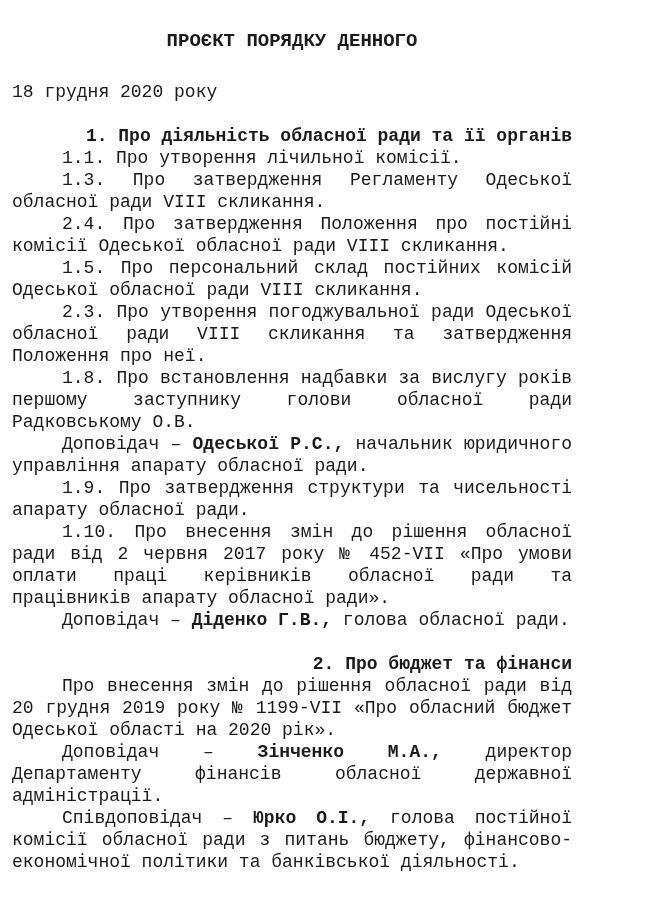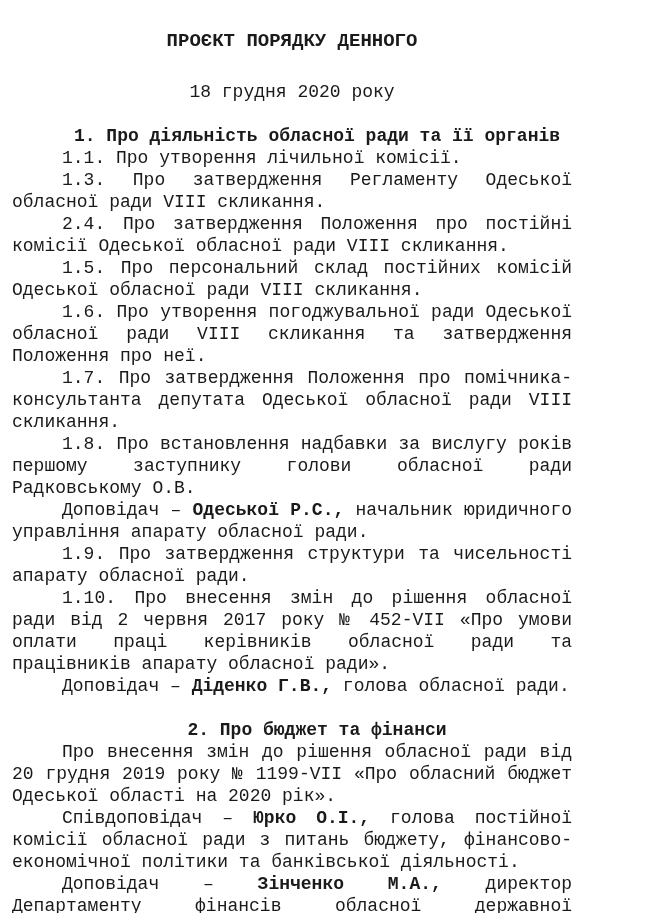--- a/index.html
+++ b/index.html
@@ -20,27 +20,27 @@
     padding: 30px 10px 0 12px;
     overflow: hidden;
   }
   .title {
     text-align: center;
     font-weight: bold;
     font-size: 19px;
     line-height: 22px;
   }
   .date {
-    text-align: center;
+    text-align: left;
     margin: 29px 0 0 0;
   }
   .heading {
     font-weight: bold;
     text-indent: 50px;
-    text-align: center;
+    text-align: right;
     margin: 22px 0 0 0;
   }
   .para {
     text-align: justify;
     text-indent: 50px;
     margin: 0;
   }
   .bold {
     font-weight: bold;
   }
@@ -52,25 +52,24 @@
   <div class="title">
     <div>ПРОЄКТ ПОРЯДКУ ДЕННОГО</div>
   </div>
   <div class="date">18 грудня 2020 року</div>
   <div id="sections">
       <p class="heading">1. Про діяльність обласної ради та її органів</p>
       <p class="para"><span class="">1.1. Про утворення лічильної комісії.</span></p>
       <p class="para"><span class="">1.3. Про затвердження Регламенту Одеської обласної ради VIII скликання.</span></p>
       <p class="para"><span class="">2.4. Про затвердження Положення про постійні комісії Одеської обласної ради VIII скликання.</span></p>
       <p class="para"><span class="">1.5. Про персональний склад постійних комісій Одеської обласної ради VIII скликання.</span></p>
-      <p class="para"><span class="">1.6. Про утворення погоджувальної ради Одеської обласної ради VIII скликання та затвердження Положення про неї.</span></p>
-      <p class="para"><span class="">1.7. Про затвердження Положення про помічника-консультанта депутата Одеської обласної ради VIII скликання.</span></p>
+      <p class="para"><span class="">2.3. Про утворення погоджувальної ради Одеської обласної ради VIII скликання та затвердження Положення про неї.</span></p>
       <p class="para"><span class="">1.8. Про встановлення надбавки за вислугу років першому заступнику голови обласної ради Радковському О.В.</span></p>
       <p class="para"><span class="">Доповідач – </span><span class="bold">Одеської Р.С.,</span><span class=""> начальник юридичного управління апарату обласної ради.</span></p>
       <p class="para"><span class="">1.9. Про затвердження структури та чисельності апарату обласної ради.</span></p>
       <p class="para"><span class="">1.10. Про внесення змін до рішення обласної ради від 2 червня 2017 року № 452-VII «Про умови оплати праці керівників обласної ради та працівників апарату обласної ради».</span></p>
       <p class="para"><span class="">Доповідач – </span><span class="bold">Діденко Г.В.,</span><span class=""> голова обласної ради.</span></p>
       <p class="heading">2. Про бюджет та фінанси</p>
       <p class="para"><span class="">Про внесення змін до рішення обласної ради від 20 грудня 2019 року № 1199-VII «Про обласний бюджет Одеської області на 2020 рік».</span></p>
+      <p class="para"><span class="">Доповідач – </span><span class="bold">Зінченко М.А.,</span><span class=""> директор Департаменту фінансів обласної державної адміністрації.</span></p>
       <p class="para"><span class="">Співдоповідач – </span><span class="bold">Юрко О.І.,</span><span class=""> голова постійної комісії обласної ради з питань бюджету, фінансово-економічної політики та банківської діяльності.</span></p>
-      <p class="para"><span class="">Доповідач – </span><span class="bold">Зінченко М.А.,</span><span class=""> директор Департаменту фінансів обласної державної адміністрації.</span></p>
     </div>
 </div>
 
 </body></html>

